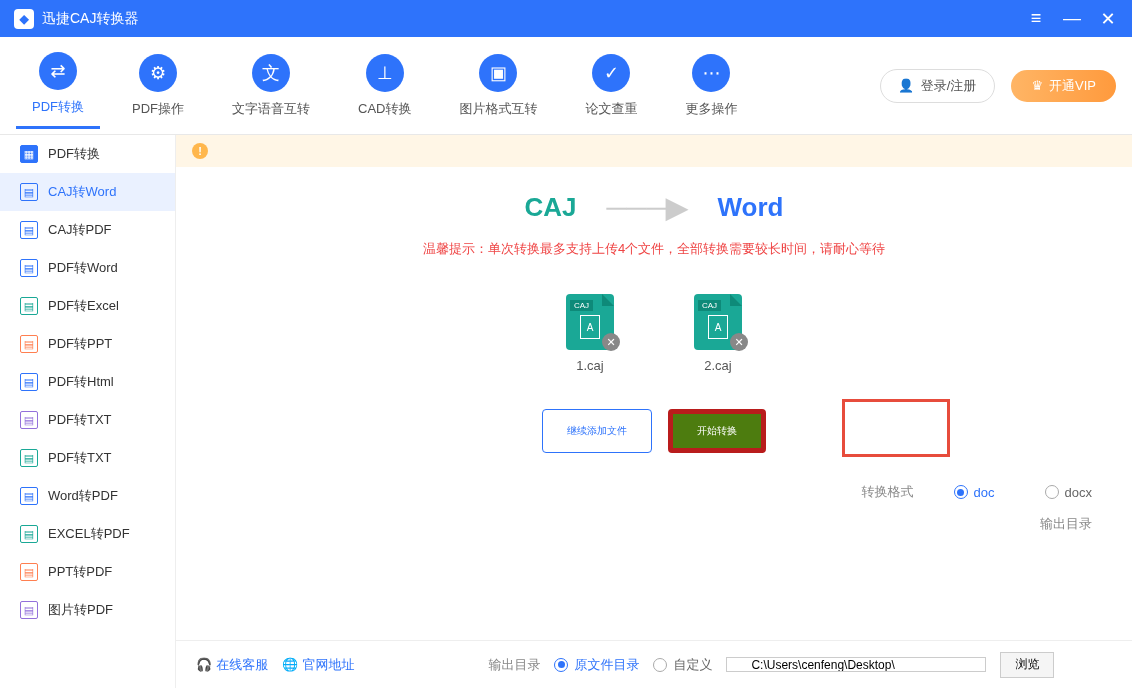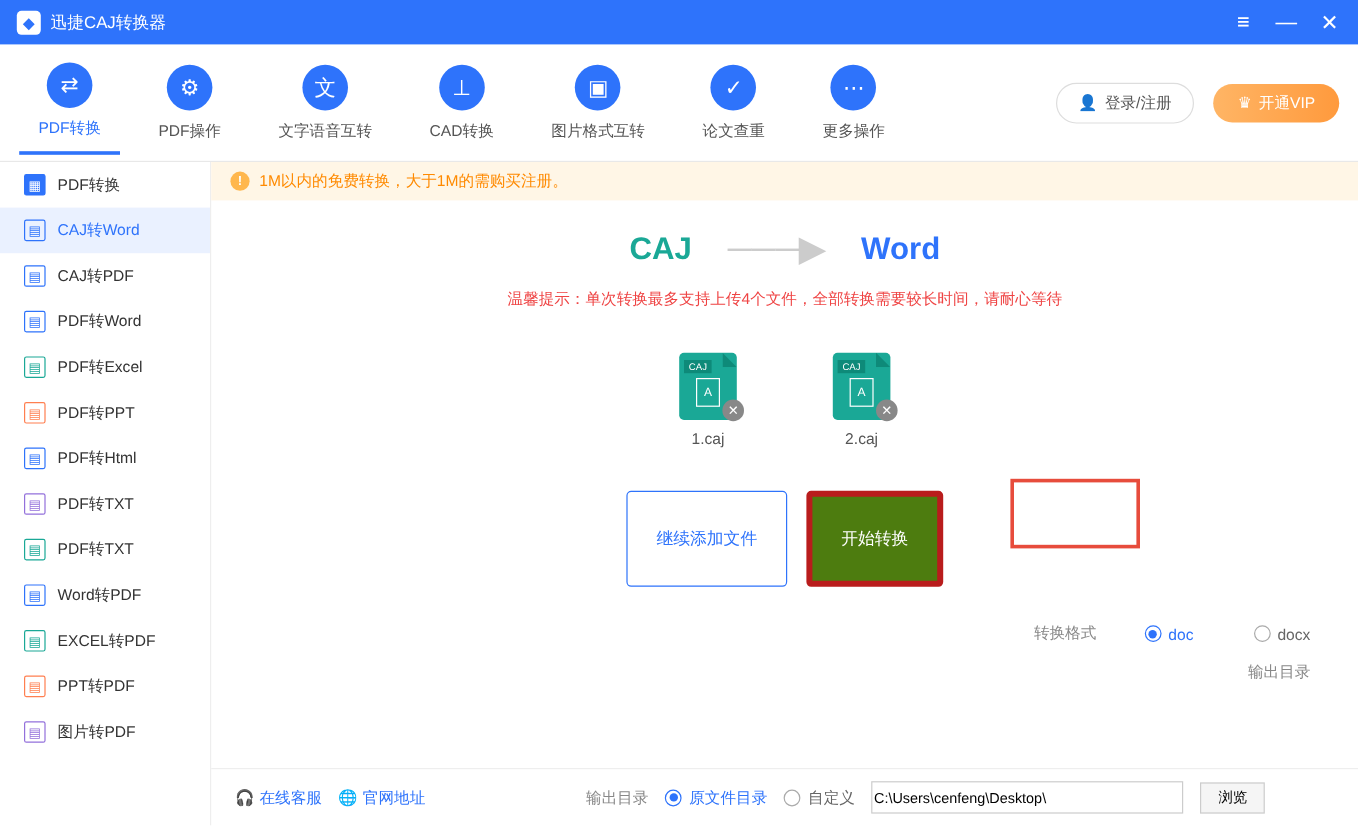--- a/index.html
+++ b/index.html
@@ -35,37 +35,37 @@
 .tip{text-align:center;color:#ef4444;font-size:13px;margin-top:16px}
 .files{display:flex;justify-content:center;gap:80px;margin-top:36px}
 .file-item{display:flex;flex-direction:column;align-items:center;gap:8px;position:relative}
 .file-icon{width:48px;height:56px;background:#1aa896;border-radius:4px;position:relative;display:flex;flex-direction:column;align-items:center;justify-content:center;color:#fff;font-size:9px}
 .file-icon::before{content:"";position:absolute;top:0;right:0;width:12px;height:12px;background:#0e8a79;clip-path:polygon(0 0,100% 100%,0 100%)}
 .file-icon .caj-tag{background:#0e8a79;padding:1px 4px;font-size:8px;position:absolute;top:6px;left:4px}
 .file-icon .doc-ico{width:20px;height:24px;border:1px solid #fff;margin-top:10px;display:flex;align-items:center;justify-content:center;font-size:10px}
 .file-remove{position:absolute;right:-6px;bottom:22px;width:18px;height:18px;border-radius:50%;background:#888;color:#fff;display:flex;align-items:center;justify-content:center;font-size:11px;cursor:pointer}
 .file-name{font-size:13px;color:#555}
 .actions{display:flex;justify-content:center;gap:16px;margin-top:36px}
-.btn{padding:26px 24px;font-size:14px;border-radius:4px;cursor:pointer}
+.btn{padding:10px 24px;font-size:10px;border-radius:4px;cursor:pointer}
 .btn-outline{border:1px solid #2e73fb;color:#2e73fb;background:#fff}
 .btn-primary{background:#4d7c0f;color:#fff;border:5px solid #b91c1c}
 .highlight-box{position:absolute;border:3px solid #e74c3c;width:108px;height:58px;left:666px;top:232px;pointer-events:none}
 .options{margin-top:30px;display:flex;flex-direction:column;gap:14px;align-items:flex-end}
 .opt-row{display:flex;align-items:center;gap:40px;font-size:13px;color:#666}
 .opt-label{width:70px;text-align:right;color:#888}
 .radio-group{display:flex;gap:50px;align-items:center}
 .radio{display:flex;align-items:center;gap:6px;cursor:pointer}
 .radio-dot{width:14px;height:14px;border:1px solid #aaa;border-radius:50%;display:inline-flex;align-items:center;justify-content:center}
 .radio.checked .radio-dot{border-color:#2e73fb}
 .radio.checked .radio-dot::after{content:"";width:7px;height:7px;background:#2e73fb;border-radius:50%}
 .radio.checked span{color:#2e73fb}
 .footer{border-top:1px solid #eee;height:48px;display:flex;align-items:center;padding:0 20px;gap:14px;font-size:13px;color:#666}
 .footer-link{color:#2e73fb;display:flex;align-items:center;gap:4px;cursor:pointer}
 .out-label{margin-left:120px;color:#888}
-.path-input{width:260px;height:27px;border:1px solid #ccc;padding:0 1px;font-size:12px}
+.path-input{width:260px;height:15px;border:1px solid #ccc;padding:0 24px;font-size:12px}
 .browse-btn{height:26px;padding:0 14px;border:1px solid #ccc;background:#f5f5f5;cursor:pointer;font-size:12px}
 </style>
 </head>
 <body>
 
 <div class="titlebar">
   <div class="titlebar-left">
     <span class="logo-icon">◆</span>
     <span>迅捷CAJ转换器</span>
   </div>
@@ -170,21 +170,20 @@
         <div class="side-item">
           <span class="side-icon" style="border-color:#9370db;color:#9370db">▤</span>
           <span>图片转PDF</span>
         </div>
       </div>
   </div>
 
   <div class="main">
     <div class="notice">
       <span class="notice-icon">!</span>
-      <span>1M以内的免费转换，大于1M的需购买注册。</span>
     </div>
     <div class="content">
       <div class="conv-header">
         <span class="caj-label">CAJ</span>
         <span class="arrow">───▶</span>
         <span class="word-label">Word</span>
       </div>
       <div class="tip">温馨提示：单次转换最多支持上传4个文件，全部转换需要较长时间，请耐心等待</div>
       <div class="files" id="file-list">
           <div class="file-item">

